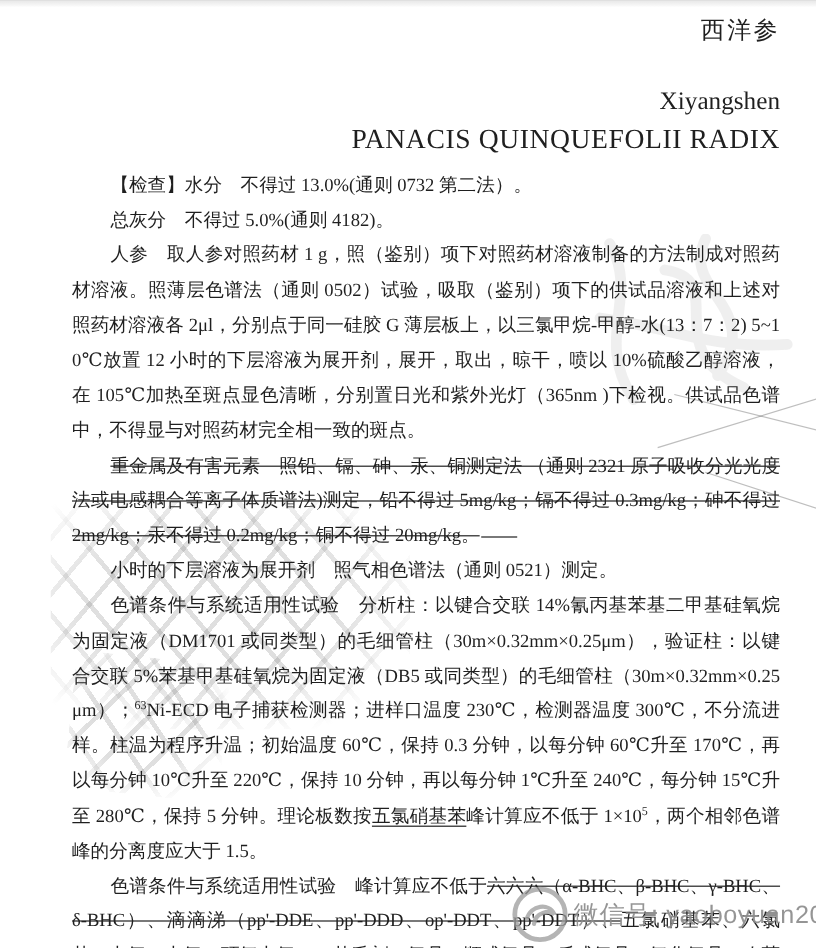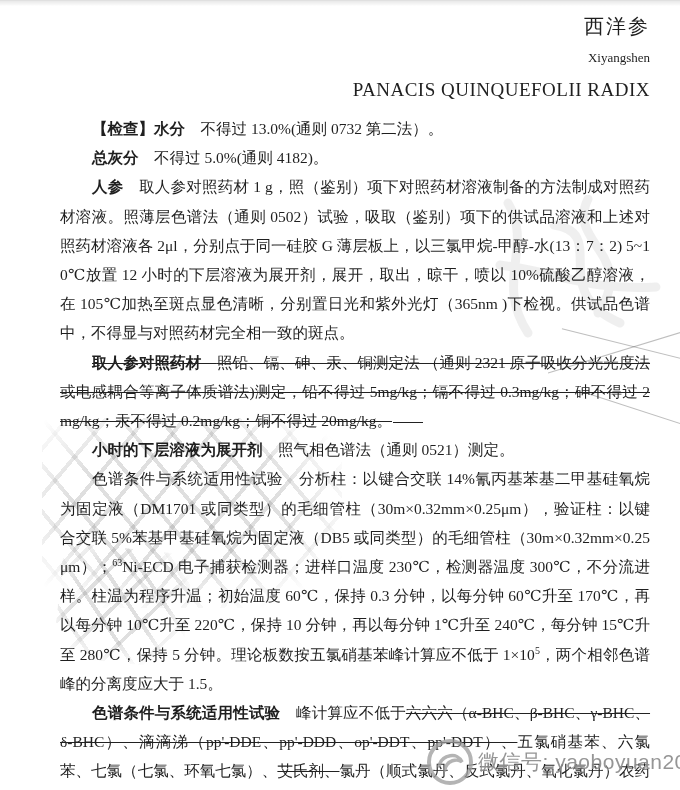--- a/index.html
+++ b/index.html
@@ -5,27 +5,27 @@
   html,body{margin:0;padding:0;background:#ffffff;}
   .page{
     position:relative;width:680px;height:790px;overflow:hidden;background:#ffffff;
     font-family:"Liberation Serif","DejaVu Serif",serif;color:#1f1f1f;
   }
   .top-strip{position:absolute;left:0;top:0;width:680px;height:6px;
     background:linear-gradient(#e9e9e9,#f7f7f7 70%,#ffffff);border-top:1px solid #e0e0e0;box-sizing:border-box;}
   .content{position:relative;z-index:1;padding:10px 30px 0 60px;}
   .title{ text-align:right;text-indent:0;margin:0;line-height:32px;}
   .title-cn{font-size:20px;letter-spacing:2px;}
-  .title-py{font-size:13px;}
-  .title-la{font-size:19px;letter-spacing:0.5px;margin-bottom:8px;}
+  .title-py{font-size:21px;margin-top:26px;}
+  .title-la{font-size:23px;letter-spacing:0.5px;margin-bottom:8px;}
   .para{margin:0;font-size:15.5px;line-height:29.2px;text-align:justify;text-indent:32px;
     word-break:break-all;}
-  .b{font-weight:bold;}
+  .b{font-weight:normal;}
   .st{text-decoration:line-through;text-decoration-thickness:1.4px;text-decoration-color:#222;}
-  .u{text-underline-offset:3px;}
+  .u{text-decoration:underline;text-underline-offset:3px;}
   sup{font-size:10px;line-height:0;}
   .st-tail{display:inline-block;width:30px;border-top:1.5px solid #222;vertical-align:middle;margin-left:1px;}
   
   .lattice{
     position:absolute;z-index:0;pointer-events:none;
     background:
       repeating-linear-gradient(50deg, rgba(110,110,110,0.22) 0 4px, transparent 4px 30px),
       repeating-linear-gradient(-50deg, rgba(110,110,110,0.22) 0 4px, transparent 4px 30px);
     -webkit-mask-image:radial-gradient(ellipse at 45% 45%, #000 45%, transparent 80%);
     mask-image:radial-gradient(ellipse at 45% 45%, #000 45%, transparent 80%);
@@ -65,21 +65,21 @@
   <div class="scratch scr3"></div>
 
   <div class="content">
     <p class="title title-cn">西洋参</p>
     <p class="title title-py">Xiyangshen</p>
     <p class="title title-la">PANACIS QUINQUEFOLII RADIX</p>
     <div id="paragraphs">
         <p class="para"><span class="b">【检查】水分　</span><span>不得过 13.0%(通则  0732 第二法）。</span></p>
         <p class="para"><span class="b">总灰分　</span><span>不得过 5.0%(通则 4182)。</span></p>
         <p class="para"><span class="b">人参　</span><span>取人参对照药材 1 g，照（鉴别）项下对照药材溶液制备的方法制成对照药材溶液。照薄层色谱法（通则 0502）试验，吸取（鉴别）项下的供试品溶液和上述对照药材溶液各 2μl，分别点于同一硅胶 G 薄层板上，以三氯甲烷-甲醇-水(13：7：2) 5~10℃放置 12 小时的下层溶液为展开剂，展开，取出，晾干，喷以 10%硫酸乙醇溶液，在 105℃加热至斑点显色清晰，分别置日光和紫外光灯（365nm )下检视。供试品色谱中，不得显与对照药材完全相一致的斑点。</span></p>
-        <p class="para"><span class="b st">取人参对照药材　</span><span class="st">照铅、镉、砷、汞、铜测定法 （通则 2321 原子吸收分光光度法或电感耦合等离子体质谱法)测定，铅不得过 5mg/kg；镉不得过 0.3mg/kg；砷不得过 2mg/kg；汞不得过 0.2mg/kg；铜不得过 20mg/kg。</span><span class="st-tail"></span></p>
+        <p class="para"><span class="b st">重金属及有害元素　</span><span class="st">照铅、镉、砷、汞、铜测定法 （通则 2321 原子吸收分光光度法或电感耦合等离子体质谱法)测定，铅不得过 5mg/kg；镉不得过 0.3mg/kg；砷不得过 2mg/kg；汞不得过 0.2mg/kg；铜不得过 20mg/kg。</span><span class="st-tail"></span></p>
         <p class="para"><span class="b">小时的下层溶液为展开剂　</span><span>照气相色谱法（通则 0521）测定。</span></p>
         <p class="para"><span>色谱条件与系统适用性试验　分析柱：以键合交联 14%氰丙基苯基二甲基硅氧烷为固定液（DM1701 或同类型）的毛细管柱（30m×0.32mm×0.25μm），验证柱：以键合交联 5%苯基甲基硅氧烷为固定液（DB5 或同类型）的毛细管柱（30m×0.32mm×0.25μm）；</span><sup>63</sup><span>Ni-ECD 电子捕获检测器；进样口温度 230℃，检测器温度 300℃，不分流进样。柱温为程序升温；初始温度 60℃，保持 0.3 分钟，以每分钟 60℃升至 170℃，再以每分钟 10℃升至 220℃，保持 10 分钟，再以每分钟 1℃升至 240℃，每分钟 15℃升至 280℃，保持 5 分钟。理论板数按</span><span class="u">五氯硝基苯</span><span>峰计算应不低于 1×10</span><sup>5</sup><span>，两个相邻色谱峰的分离度应大于 1.5。</span></p>
         <p class="para"><span class="b">色谱条件与系统适用性试验　</span><span>峰计算应不低于</span><span class="st">六六六（α-BHC、β-BHC、γ-BHC、δ-BHC）、滴滴涕（pp'-DDE、pp'-DDD、op'-DDT、pp'-DDT）、</span><span>五氯硝基苯、六氯苯、七氯（七氯、环氧七氯）、</span><span class="st">艾氏剂、</span><span>氯丹（顺式氯丹、反式氯丹、氧化氯丹）农药对照品适量，用正己烷溶解分别制成每 1ml 约含 100μg 的溶液。精密</span></p>
       </div>
   </div>
 
   <div class="wechat">
     <svg class="wechat-logo" viewBox="0 0 52 52">
       <circle cx="26" cy="26" r="21" fill="none" stroke="#9c9c9c" stroke-width="4"></circle>
       <path d="M15,30 C18,18 34,16 38,26 C34,22 22,24 21,34" fill="none" stroke="#9c9c9c" stroke-width="3.5" stroke-linecap="round"></path>

